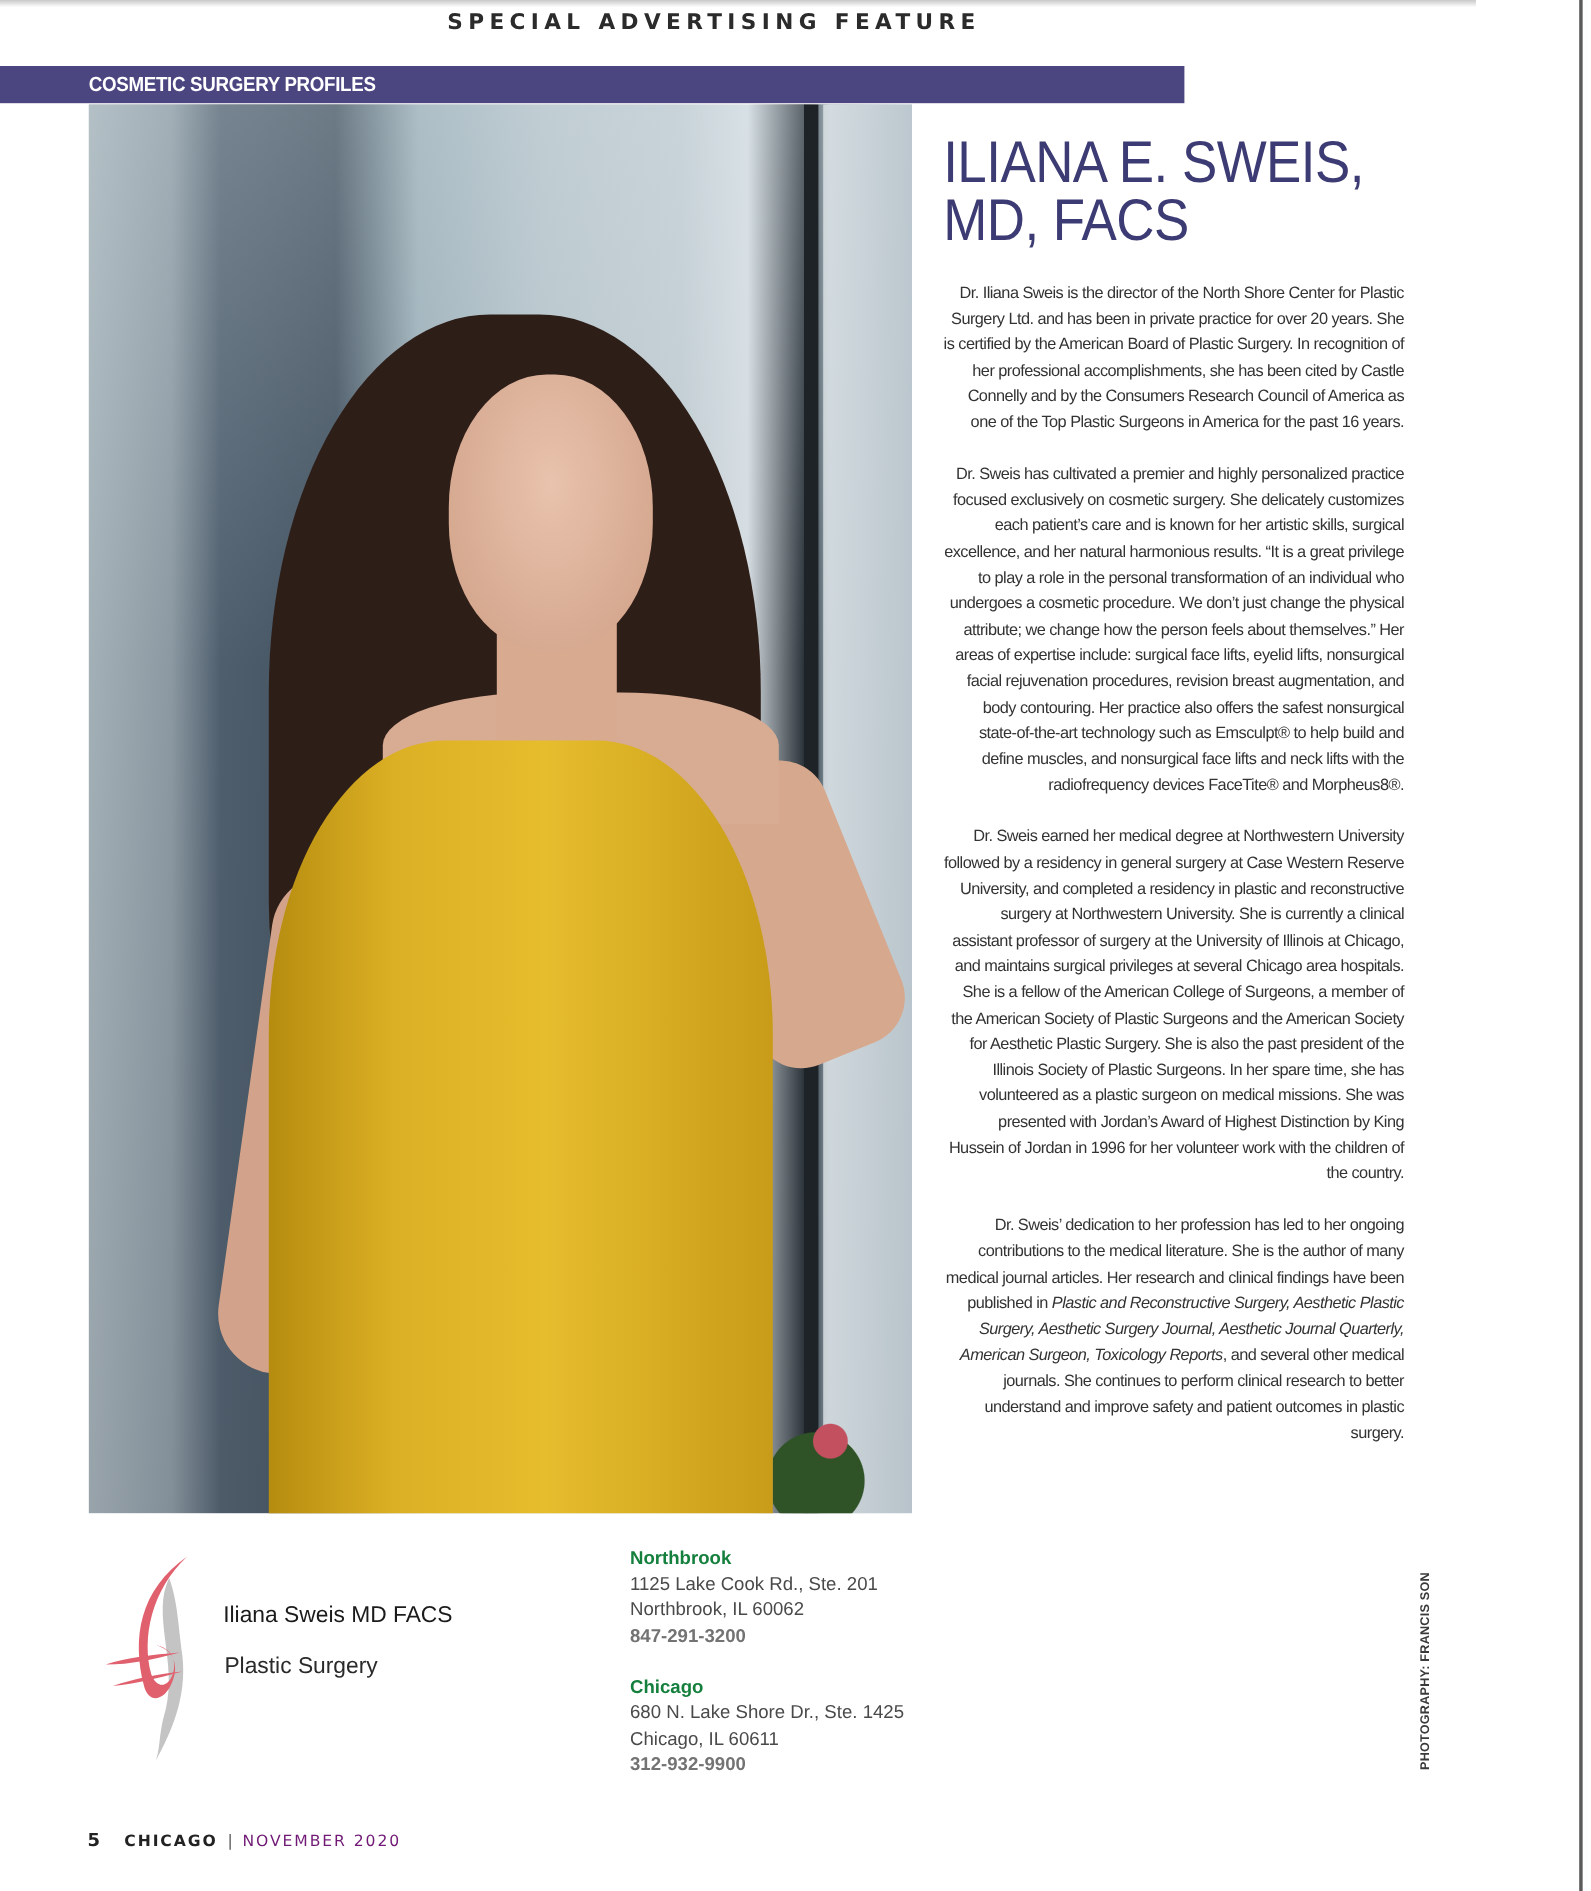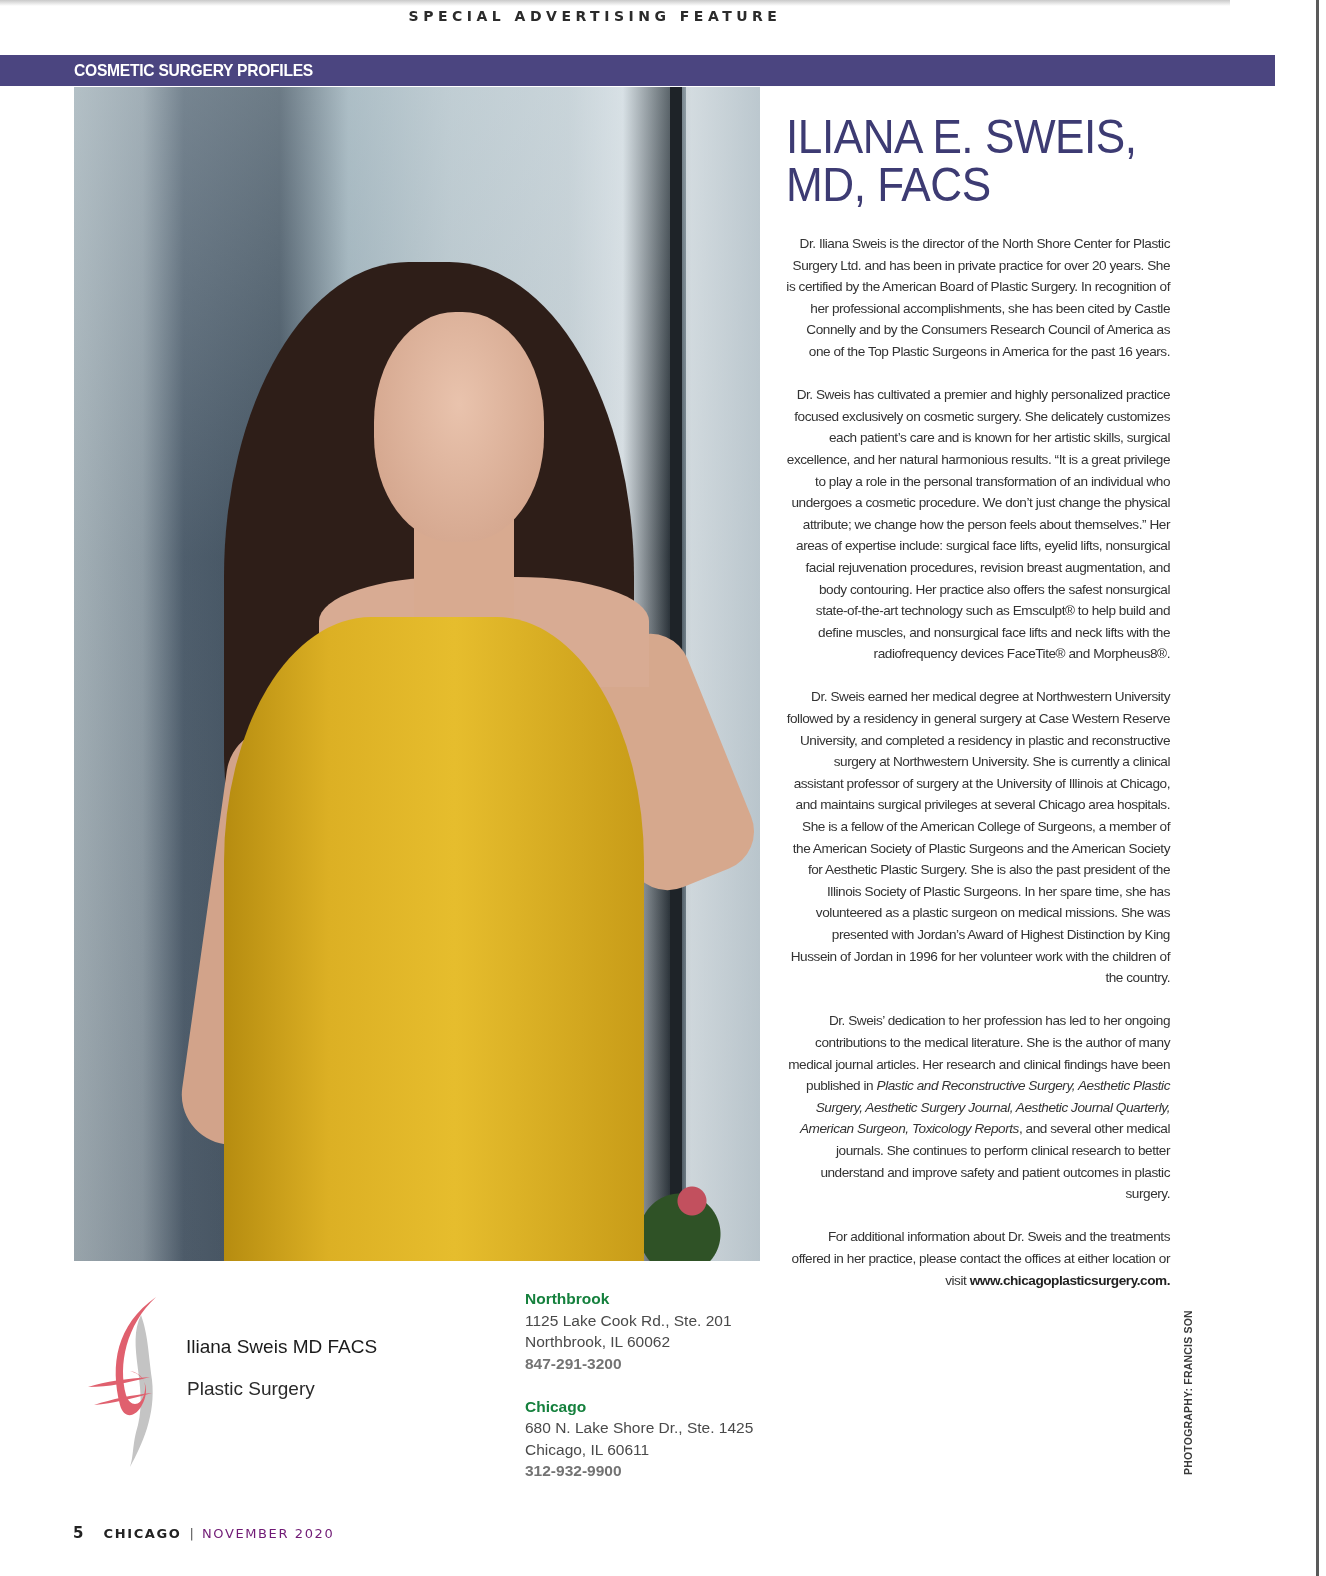--- a/index.html
+++ b/index.html
@@ -13,25 +13,25 @@
       background:linear-gradient(#c9c9c9,#ffffff);
     }
     .right-edge {
       position:absolute; left:1316px; top:0; width:3px; height:1576px; background:#5a5a5a;
     }
     .right-edge-light {
       position:absolute; left:1319px; top:0; width:7px; height:1576px; background:#ffffff;
     }
     .special-feature {
       position:absolute; top:8px; left:0; width:1190px; text-align:center;
-      font-family:"DejaVu Sans", sans-serif; font-size:14px; font-weight:bold;
+      font-family:"DejaVu Sans", sans-serif; font-size:18px; font-weight:bold;
       letter-spacing:4.5px; color:#2b2b2b;
     }
     .section-band {
-      position:absolute; left:0; top:55px; width:1275px; height:31px;
+      position:absolute; left:0; top:55px; width:987px; height:31px;
       background:#4b4580;
       text-align:center;
     }
     .section-band span {
       position:absolute; left:74px; top:6px; color:#ffffff;
       font-family:"Liberation Sans", sans-serif; font-weight:bold; font-size:17px;
       letter-spacing:-0.3px; transform:scaleX(0.92); transform-origin:left;
     }
     
     .photo {
@@ -135,21 +135,20 @@
 <div class="title">
   <div>ILIANA E. SWEIS,</div>
   <div>MD, FACS</div>
 </div>
 
 <div class="body-text">
   <p>Dr. Iliana Sweis is the director of the North Shore Center for Plastic Surgery Ltd. and has been in private practice for over 20 years. She is certified by the American Board of Plastic Surgery. In recognition of her professional accomplishments, she has been cited by Castle Connelly and by the Consumers Research Council of America as one of the Top Plastic Surgeons in America for the past 16 years.</p>
   <p>Dr. Sweis has cultivated a premier and highly personalized practice focused exclusively on cosmetic surgery. She delicately customizes each patient’s care and is known for her artistic skills, surgical excellence, and her natural harmonious results. “It is a great privilege to play a role in the personal transformation of an individual who undergoes a cosmetic procedure. We don’t just change the physical attribute; we change how the person feels about themselves.” Her areas of expertise include: surgical face lifts, eyelid lifts, nonsurgical facial rejuvenation procedures, revision breast augmentation, and body contouring. Her practice also offers the safest nonsurgical state-of-the-art technology such as Emsculpt® to help build and define muscles, and nonsurgical face lifts and neck lifts with the radiofrequency devices FaceTite® and Morpheus8®.</p>
   <p>Dr. Sweis earned her medical degree at Northwestern University followed by a residency in general surgery at Case Western Reserve University, and completed a residency in plastic and reconstructive surgery at Northwestern University. She is currently a clinical assistant professor of surgery at the University of Illinois at Chicago, and maintains surgical privileges at several Chicago area hospitals. She is a fellow of the American College of Surgeons, a member of the American Society of Plastic Surgeons and the American Society for Aesthetic Plastic Surgery. She is also the past president of the Illinois Society of Plastic Surgeons. In her spare time, she has volunteered as a plastic surgeon on medical missions. She was presented with Jordan’s Award of Highest Distinction by King Hussein of Jordan in 1996 for her volunteer work with the children of the country.</p>
   <p><span>Dr. Sweis’ dedication to her profession has led to her ongoing contributions to the medical literature. She is the author of many medical journal articles. Her research and clinical findings have been published in </span><em>Plastic and Reconstructive Surgery, Aesthetic Plastic Surgery, Aesthetic Surgery Journal, Aesthetic Journal Quarterly, American Surgeon, Toxicology Reports</em><span>, and several other medical journals. She continues to perform clinical research to better understand and improve safety and patient outcomes in plastic surgery.</span></p>
-  <p><span>For additional information about Dr. Sweis and the treatments offered in her practice, please contact the offices at either location or visit </span><span class="url">www.chicagoplasticsurgery.com.</span></p>
 </div>
 
 <div class="photo-credit">PHOTOGRAPHY: FRANCIS SON</div>
 
 <svg class="logo-mark" viewBox="0 0 90 175">
   <path d="M55 20 C 40 50, 62 90, 52 130 C 46 150, 48 160, 44 172 C 56 150, 70 120, 66 85 C 62 55, 62 40, 55 20 Z" fill="#c4c4c4"></path>
   <path d="M70 2 C 30 30, 24 70, 34 110 C 38 125, 50 122, 56 110 C 64 95, 60 80, 44 76 C 56 78, 62 88, 58 100 C 54 112, 44 112, 40 100 C 32 70, 40 30, 70 2 Z" fill="#e0606e"></path>
   <path d="M2 92 C 20 86, 40 84, 64 82 C 40 88, 24 92, 2 92 Z" fill="#e0606e"></path>
   <path d="M8 110 C 26 104, 46 100, 66 98 C 44 104, 28 108, 8 110 Z" fill="#e0606e"></path>
 </svg>

